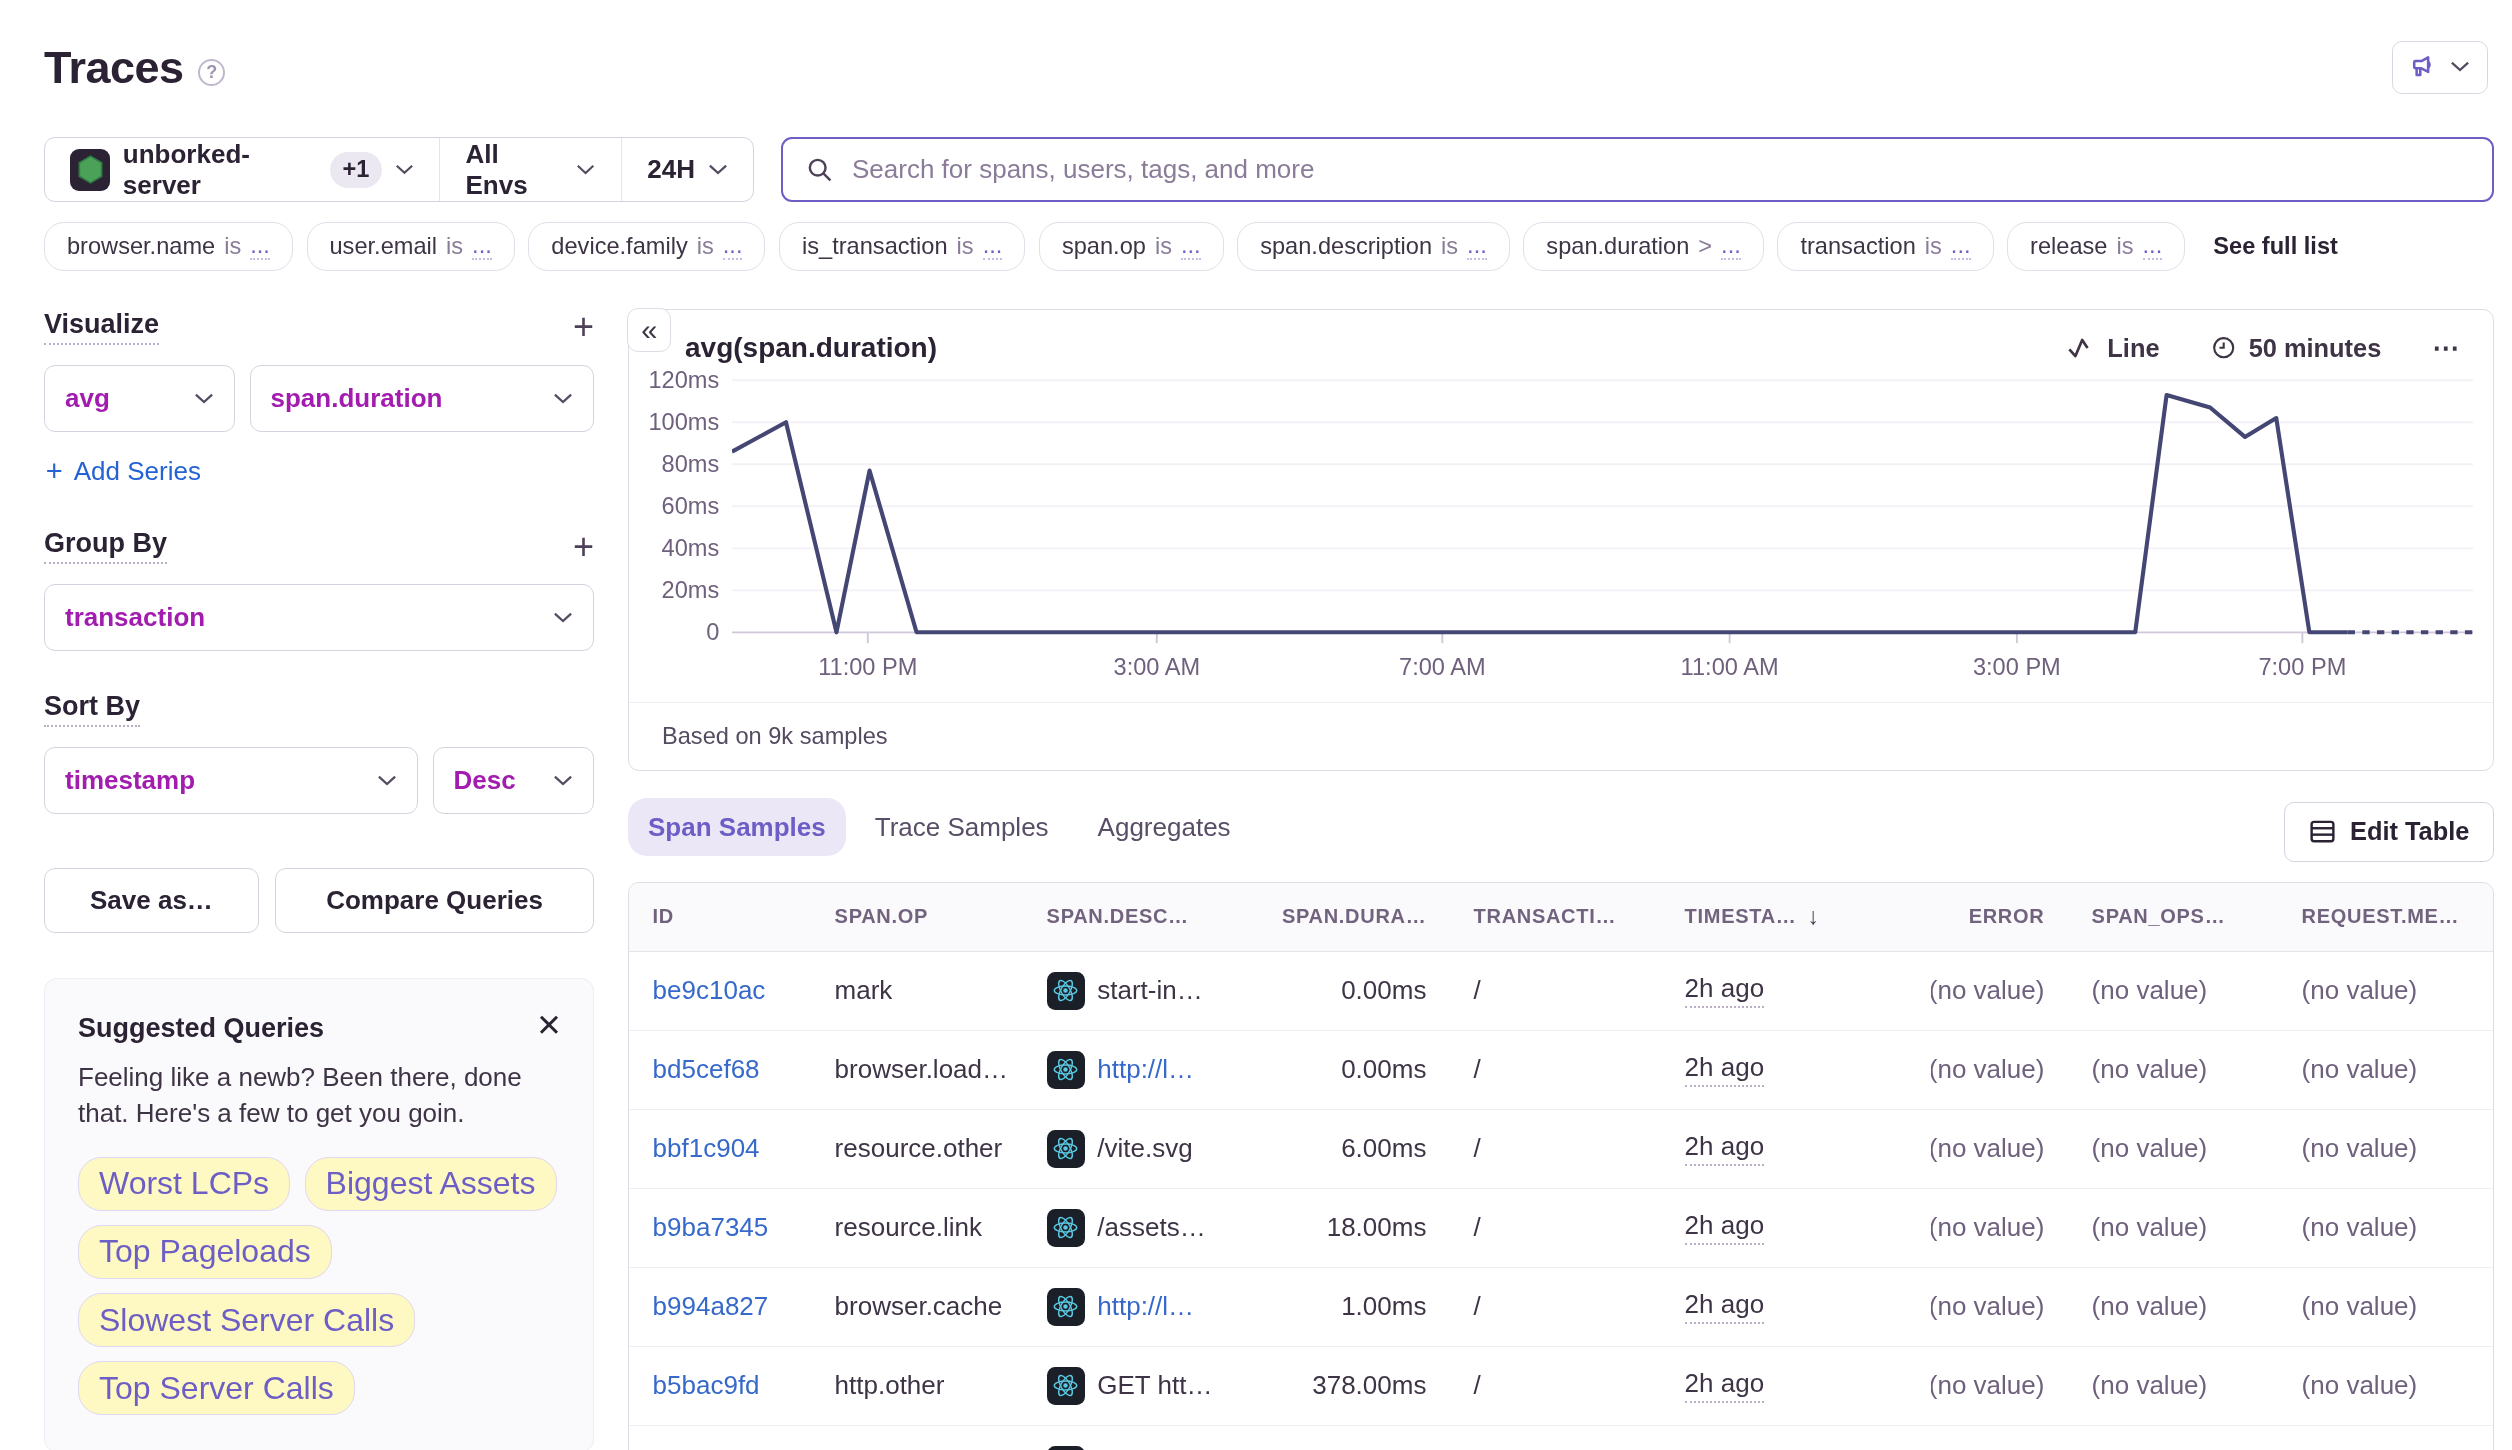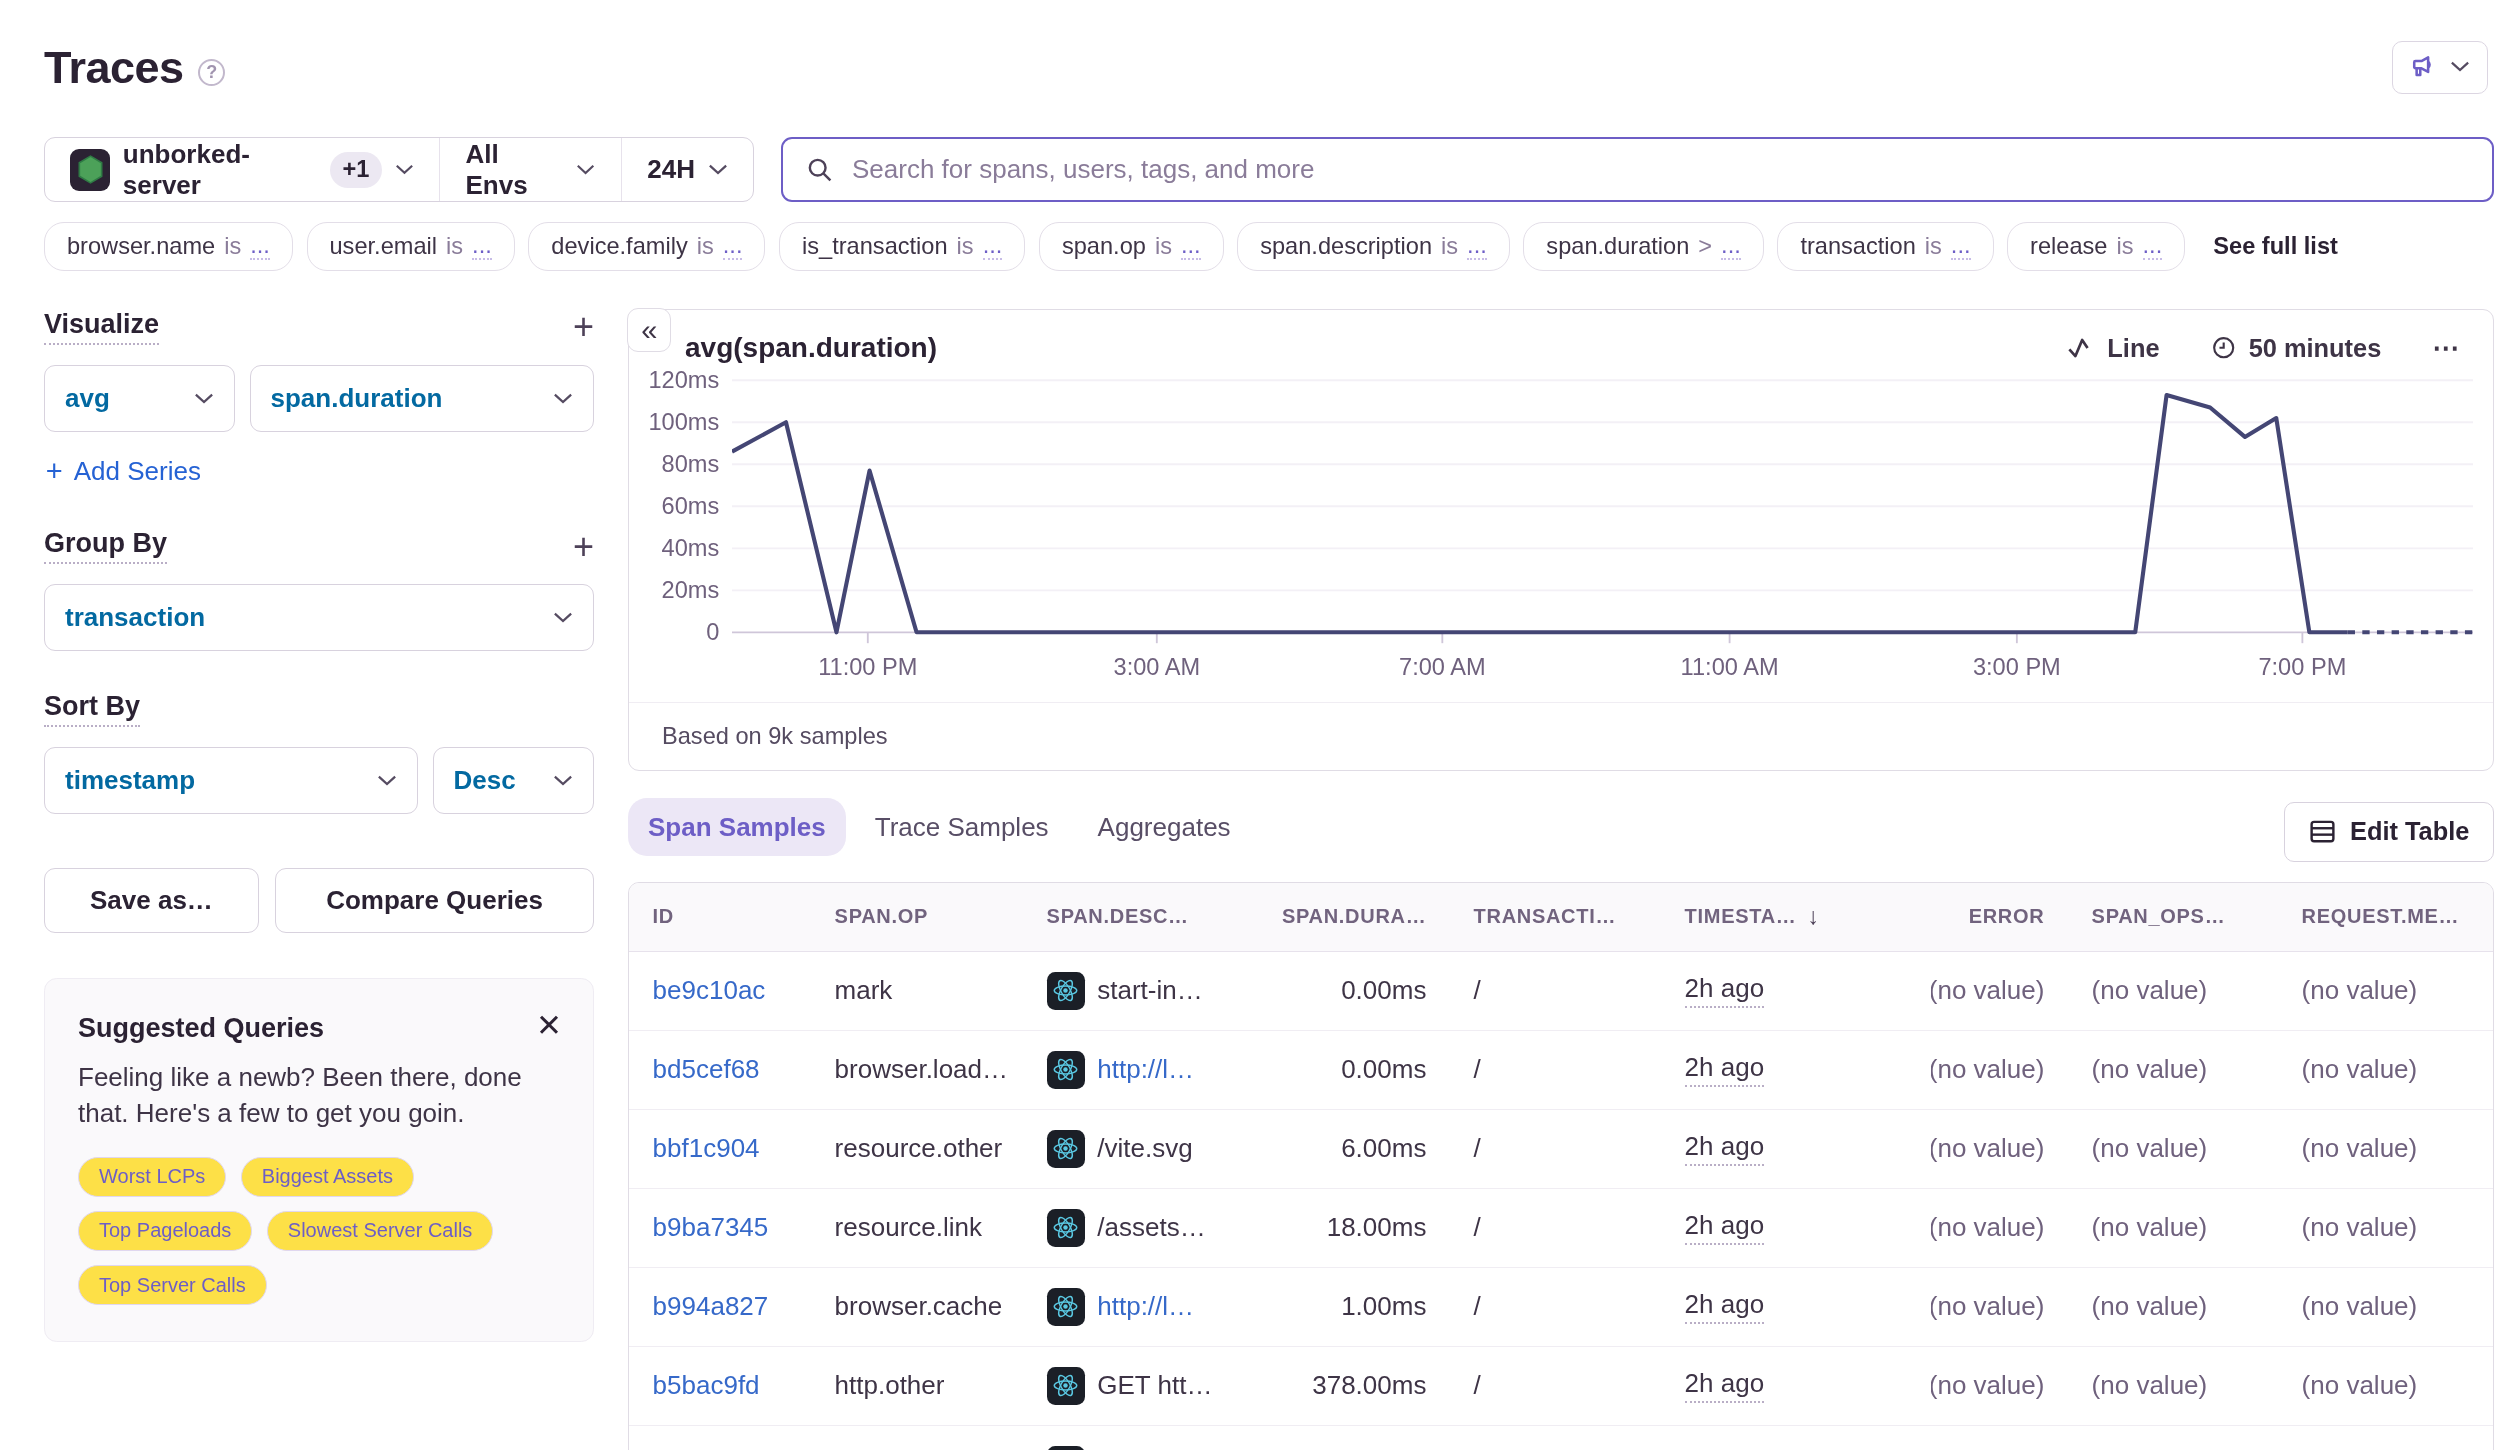--- a/index.html
+++ b/index.html
@@ -52,21 +52,21 @@
   .content { flex:1; min-width:0; }
 
   .sec-head { display:flex; align-items:center; justify-content:space-between; margin-bottom:20px; }
   .sec-title { font-size:27px; font-weight:700; color:#2b2233;
     border-bottom:2.7px dotted #b9aec6; padding-bottom:2.7px; }
   .plus-btn { font-size:36px; font-weight:400; color:#4d4158; line-height:27px; cursor:pointer; }
 
   .dd-row { display:flex; gap:14.5px; }
   .dd { display:flex; align-items:center; justify-content:space-between; height:67px;
     border:1.8px solid #d8d2de; border-radius:11px; background:#fff; padding:0 20px;
-    font-size:26px; font-weight:700; color:#0369a1; cursor:pointer; }
+    font-size:26px; font-weight:700; color:#a21caf; cursor:pointer; }
   .dd-agg { width:191px; }
   .dd-field { flex:1; }
   .dd-full { width:100%; }
   .dd-sortfield { width:374px; }
   .dd-dir { flex:1; }
 
   .add-series { display:flex; align-items:center; gap:11px; margin:23.6px 0 40px 1.8px;
     color:#2562d4; font-size:26px; cursor:pointer; }
   .add-series .plus { font-size:29px; }
 
@@ -79,22 +79,22 @@
   .btn-save { width:215px; }
   .btn-compare { width:319px; }
 
   .suggest { margin-top:45px; background:#faf9fb; border:0.9px solid #efecf3; border-radius:12.7px;
     padding:34px 33px 36px 33px; position:relative; }
   .suggest-title { font-size:27px; font-weight:700; color:#2b2233; }
   .suggest-close { position:absolute; top:31px; right:31px; font-size:31px; color:#2b2233;
     cursor:pointer; line-height:1; }
   .suggest-body { font-size:26px; color:#3e3446; line-height:1.38; margin-top:16.3px; }
   .schips { display:flex; flex-wrap:wrap; gap:14.5px; margin-top:25.4px; }
-  .schip { background:#fde047; border:1.8px solid #e0d7ef; border-radius:23.6px; padding:7.3px 20px;
-    font-size:20px; color:#6d5ec6; cursor:pointer; }
+  .schip { background:#fef9c3; border:1.8px solid #e0d7ef; border-radius:23.6px; padding:7.3px 20px;
+    font-size:32px; color:#6d5ec6; cursor:pointer; }
 
   
   .chart-panel { position:relative; border:1.8px solid #e0dce5; border-radius:11px; background:#fff; }
   .collapse-btn { position:absolute; top:-1.8px; left:-1.8px; width:44px; height:44px;
     border:1.8px solid #e0dce5; border-radius:11px; background:#fff; display:flex;
     align-items:center; justify-content:center; font-size:29px; color:#3e3446; cursor:pointer; z-index:2; }
   .chart-head { display:flex; align-items:center; justify-content:space-between;
     padding:22px 31px 3.6px 56px; }
   .chart-title { font-size:28px; font-weight:700; color:#2b2233; }
   .chart-ctl { display:flex; align-items:center; gap:51px; }

